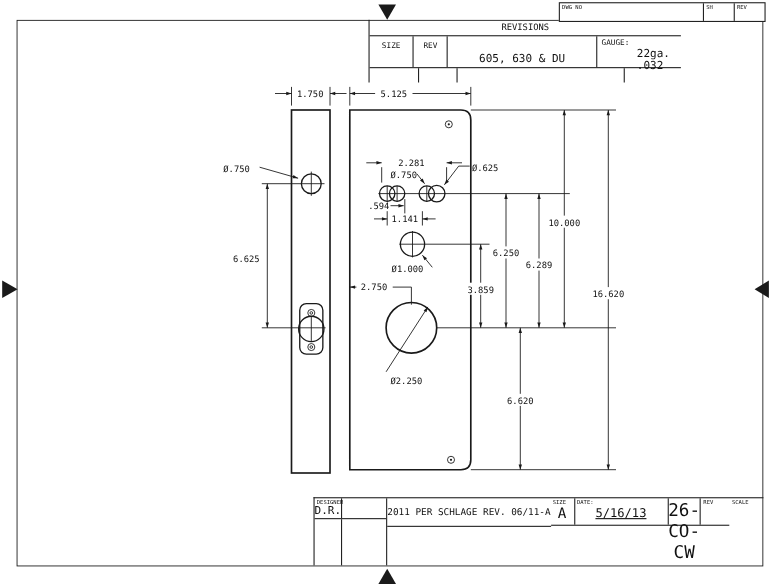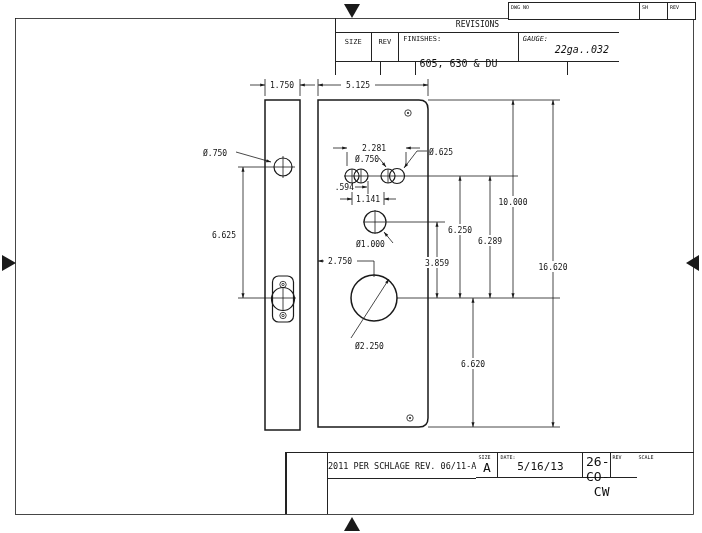--- a/index.html
+++ b/index.html
@@ -21,24 +21,24 @@
   .strip .c+.c{border-left:1px solid #222;}
   .mini{font-size:5px;line-height:6px;display:block;padding:1px 0 0 2px;white-space:nowrap;overflow:hidden;}
   
   .revs{left:335px;top:18px;width:284px;border-left:1px solid #222;box-sizing:border-box;}
   .rev-title{height:14px;line-height:14px;text-align:center;font-size:8px;border-bottom:1px solid #222;}
   .rev-row{display:flex;height:28px;border-bottom:1px solid #222;}
   .rev-row .cell{box-sizing:border-box;height:100%;}
   .zone{width:45px;border-right:1px solid #222;font-size:7px;text-align:center;padding-top:5px;}
   .revc{width:35px;border-right:1px solid #222;font-size:7px;text-align:center;padding-top:5px;}
   .fin{width:152px;border-right:1px solid #222;}
-  .gaug{flex:1;font-style:italic;}
+  .gaug{flex:1;}
   .lbl7{font-size:7px;line-height:8px;padding:2px 0 0 4px;display:block;}
   .val10{font-size:10px;text-align:center;display:block;margin-top:15px;}
-  .gval{display:flex;justify-content:space-between;font-size:10px;padding:1px 10px 0 36px;}
+  .gval{display:flex;justify-content:space-between;font-size:10px;padding:1px 10px 0 36px;flex-direction:column;}
   .rev-row3{display:flex;height:13px;}
   .rev-row3 .cell{box-sizing:border-box;height:100%;}
   
   .tblock{left:285px;top:452px;width:409px;height:62px;border-left:1px solid #222;border-top:1px solid #222;
           box-sizing:border-box;display:flex;}
   .tb-left{width:132px;border-right:1px solid #222;display:flex;flex-direction:column;box-sizing:border-box;}
   .company{height:31px;border-bottom:1px solid #222;display:flex;align-items:center;justify-content:center;
            font-family:"Liberation Serif",serif;font-size:15px;letter-spacing:0.3px;white-space:nowrap;}
   .des-row{height:18px;border-bottom:1px solid #222;display:flex;}
   .des-a{flex:1;position:relative;}
@@ -51,22 +51,22 @@
   .tb-right{flex:1;display:flex;flex-direction:row;}
   .note-row{height:25px;border-bottom:1px solid #222;display:flex;align-items:center;justify-content:center;
             font-size:8.5px;white-space:nowrap;}
   .mid-row{height:24px;border-bottom:1px solid #222;display:flex;}
   .mid-row .cell{box-sizing:border-box;display:flex;flex-direction:column;}
   .size-c{width:22px;border-right:1px solid #222;}
   .date-c{width:85px;border-right:1px solid #222;}
   .part-c{flex:1;border-right:1px solid #222;}
   .revtb-c{width:26px;}
   .bigA{font-size:13px;text-align:center;margin-top:0px;}
-  .val11{font-size:11px;text-align:center;}
-  .val12{font-size:13px;text-align:right;}
+  .val11{font-size:11px;text-align:center;text-decoration:underline;}
+  .val12{font-size:16px;text-align:center;}
   .bot-row{flex:1;display:flex;}
   .bot-row .cell{box-sizing:border-box;height:100%;}
   .sc{width:72px;border-right:1px solid #222;}
   .rd{width:75px;border-right:1px solid #222;}
   .wt{width:55px;border-right:1px solid #222;}
   .shx{flex:1;}
 </style>
 </head>
 <body>
 
@@ -229,40 +229,46 @@
       <span class="mini">REV</span>
     </div>
   </div>
 
   <div class="abs revs">
     <div class="rev-title">REVISIONS</div>
     <div class="rev-row">
       <div class="cell zone">SIZE</div>
       <div class="cell revc">REV</div>
       <div class="cell fin">
-        <span class="lbl7">FINISHES:</span>
         <span class="val10">605, 630 &amp; DU</span>
       </div>
       <div class="cell gaug">
         <span class="lbl7">GAUGE:</span>
         <span class="gval">
           <span>22ga.</span>
           <span>.032</span>
         </span>
       </div>
     </div>
     <div class="rev-row3">
       <div class="cell" style="width:45px;border-right:1px solid #222"></div>
       <div class="cell" style="width:35px;border-right:1px solid #222"></div>
       <div class="cell" style="width:152px;border-right:1px solid #222"></div>
     </div>
   </div>
 
   <div class="abs tblock">
     <div class="tb-left">
+      <div class="des-row">
+        <div class="des-a">
+          <span class="mini">DESIGNER</span>
+          <div class="des-val">D.R.</div>
+        </div>
+        <div class="des-b"></div>
+      </div>
       <div class="tb-left-bot">
         <div class="b1"></div>
           <div class="b2"></div>
       </div>
     </div>
     <div class="tb-right">
       <div class="note-row">2011 PER SCHLAGE REV. 06/11-A</div>
       <div class="mid-row">
         <div class="cell size-c">
           <span class="mini">SIZE</span>

